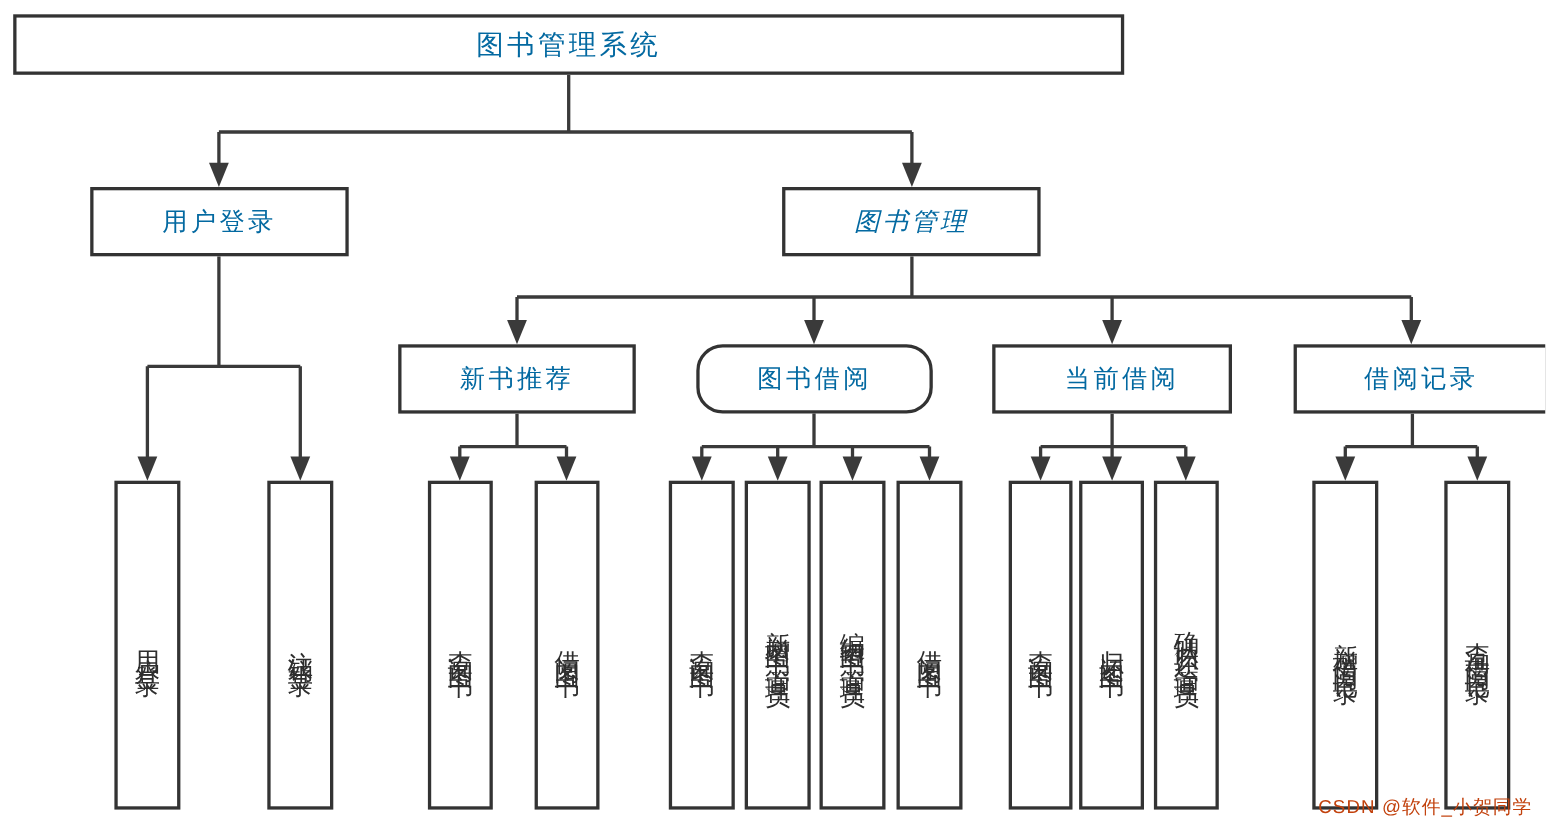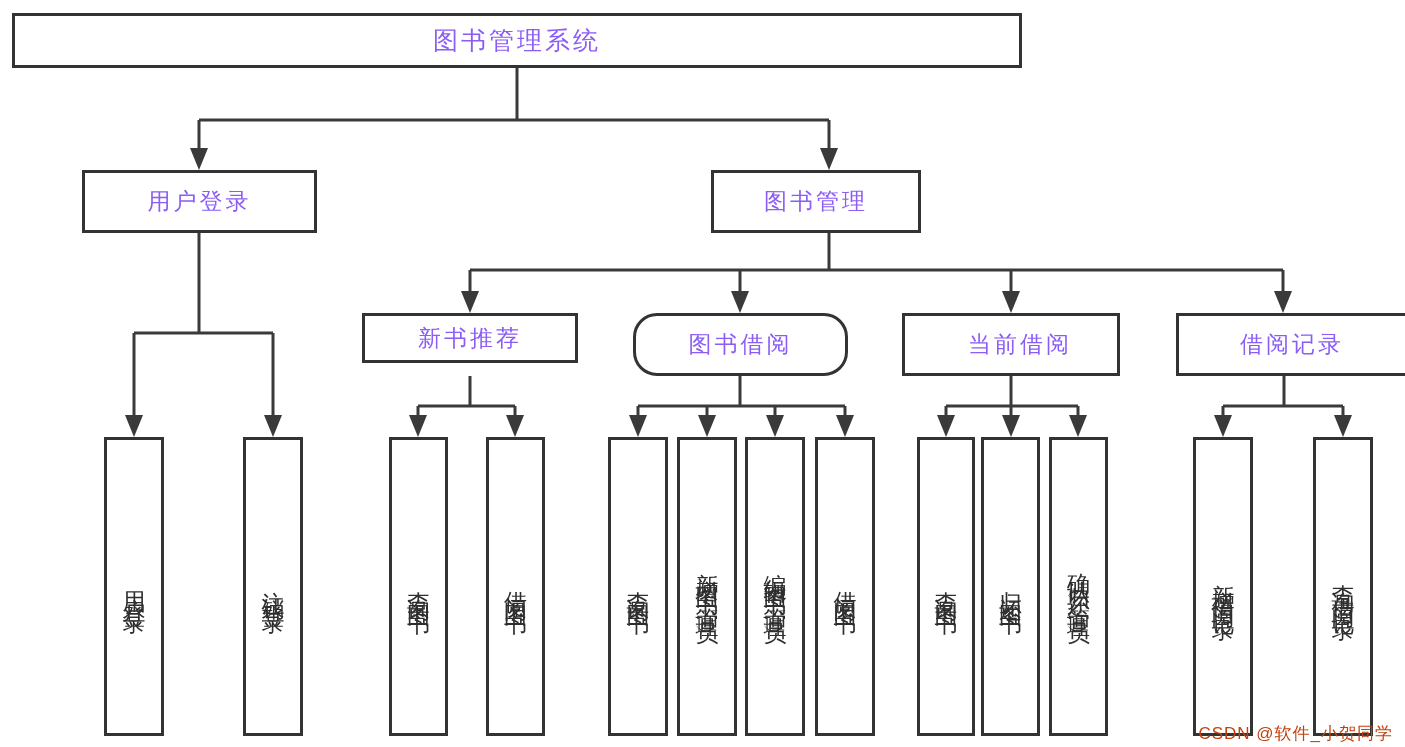--- a/index.html
+++ b/index.html
@@ -26,21 +26,21 @@
     box-sizing: border-box;
     border: 3px solid #333333;
     background: #ffffff;
     display: flex;
     align-items: center;
     justify-content: center;
     z-index: 2;
   }
   .hlabel {
     font-size: 23px;
-    color: #8b5cf6;
+    color: #0369a1;
     letter-spacing: 3px;
     white-space: nowrap;
   }
   .root .hlabel {
     font-size: 25px;
   }
   .leaf {
     top: 437px;
     height: 299px;
   }
@@ -127,25 +127,25 @@
     </g>
   </svg>
 
   <div class="box root" style="left:12px; top:13px; width:1010px; height:55px;">
     <span class="hlabel">图书管理系统</span>
   </div>
 
   <div class="box" style="left:82px; top:170px; width:235px; height:63px;">
     <span class="hlabel">用户登录</span>
   </div>
-  <div class="box" style="left:711px; top:170px; width:210px; height:63px;">
+  <div class="box" style="left:711px; top:170px; width:235px; height:63px;font-style:italic;">
     <span class="hlabel">图书管理</span>
   </div>
 
-  <div class="box" style="left:362px; top:313px; width:216px; height:50px;">
+  <div class="box" style="left:362px; top:313px; width:216px; height:63px;">
     <span class="hlabel">新书推荐</span>
   </div>
   <div class="box" style="left:633px; top:313px; width:215px; height:63px;border-radius:24px;">
     <span class="hlabel">图书借阅</span>
   </div>
   <div class="box" style="left:902px; top:313px; width:218px; height:63px;padding-left:18px;">
     <span class="hlabel">当前借阅</span>
   </div>
   <div class="box" style="left:1176px; top:313px; width:232px; height:63px;">
     <span class="hlabel">借阅记录</span>

